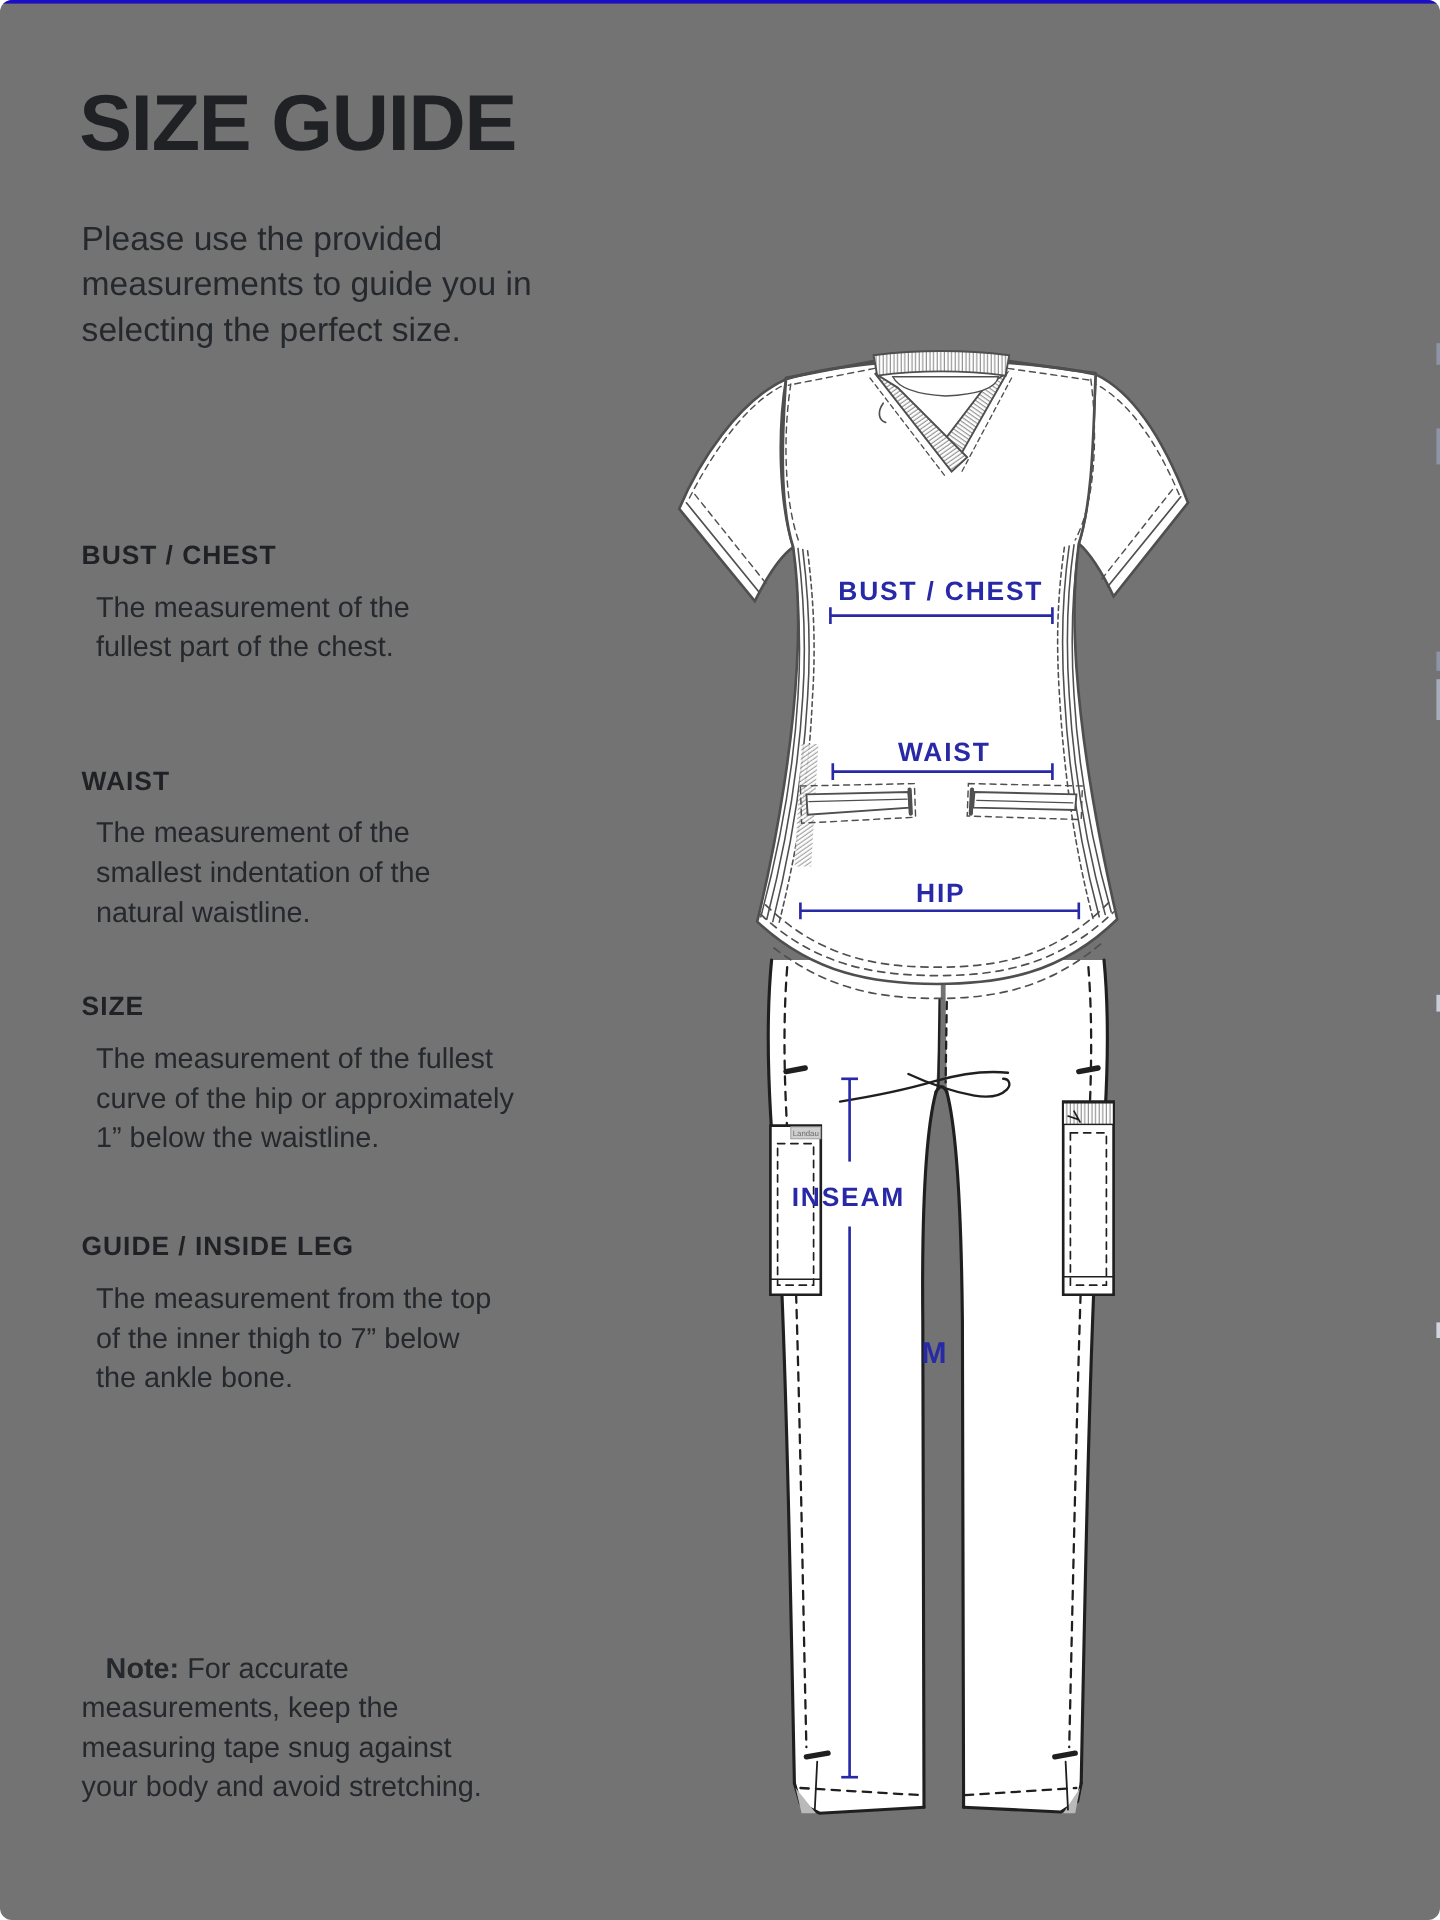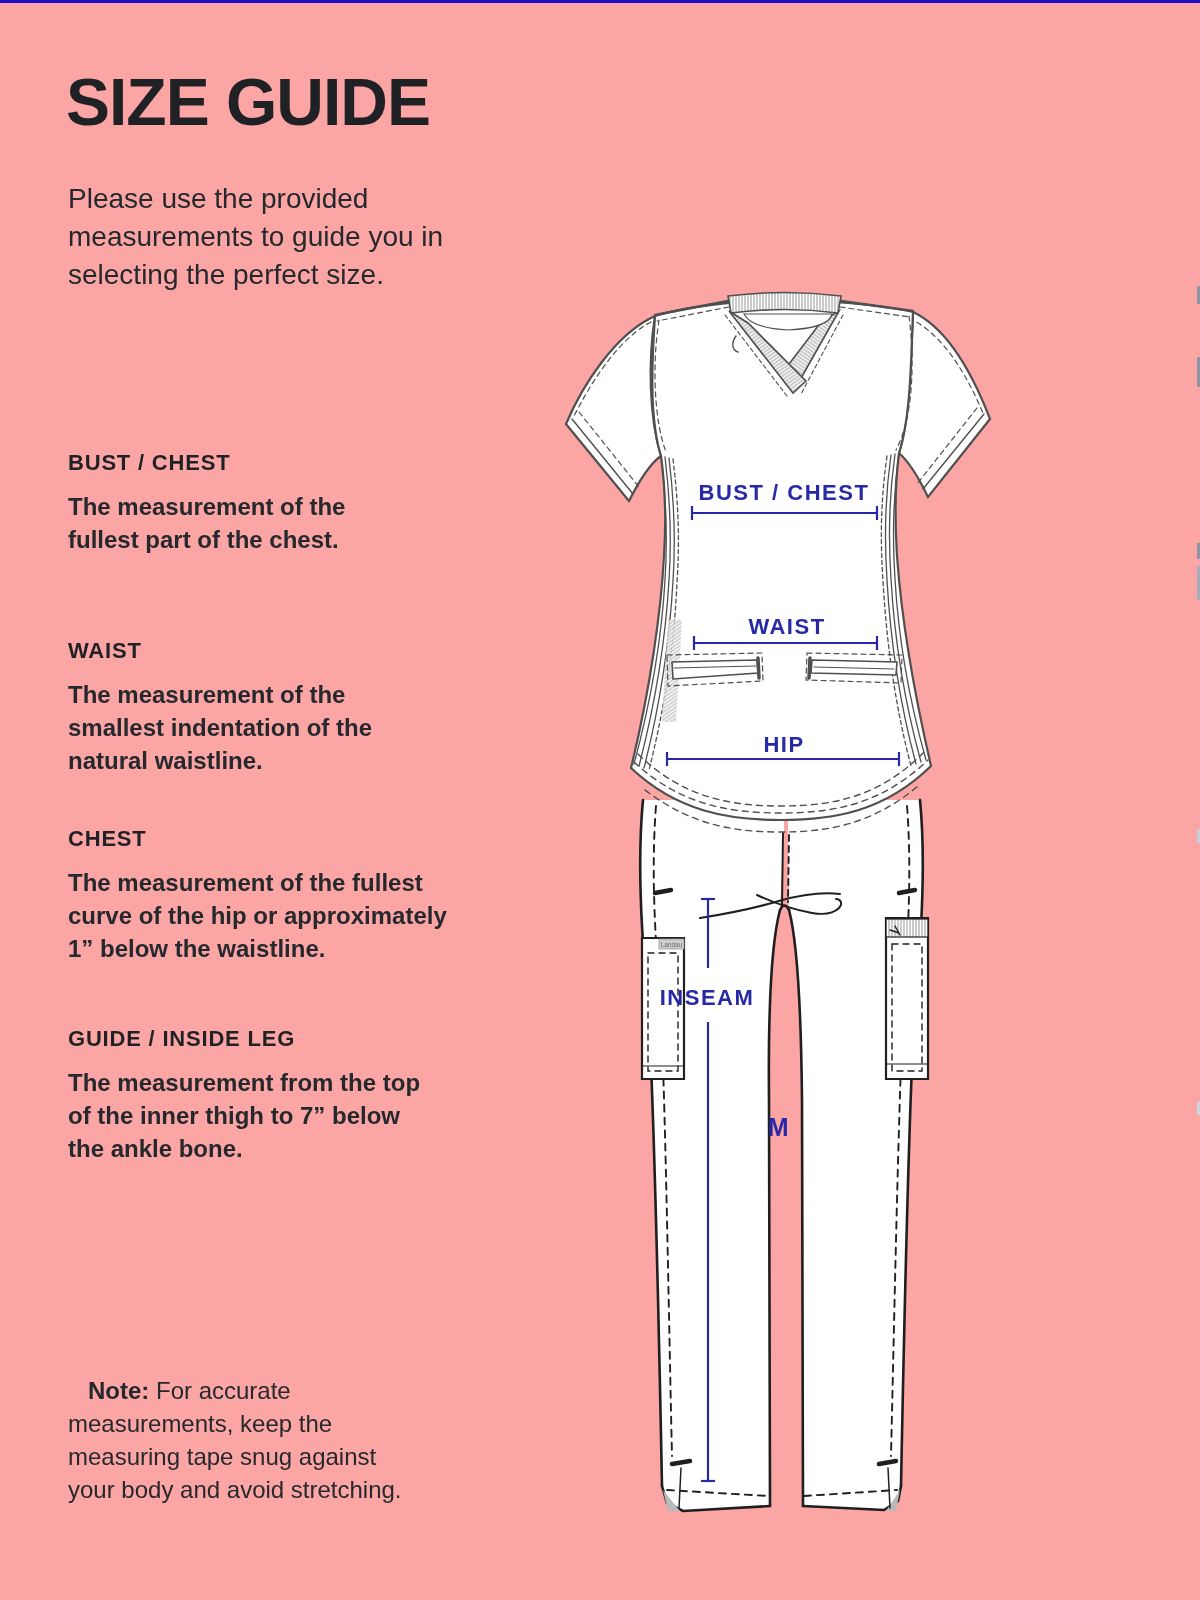--- a/index.html
+++ b/index.html
@@ -1,25 +1,25 @@
 <!DOCTYPE html>
 <html><head>
 <meta charset="utf-8">
 <style>
   html,body{margin:0;padding:0;background:#ffffff;}
   body{font-family:"Liberation Sans", sans-serif;color:#222;}
-  .page{position:relative;width:1200px;height:1600px;background:#fca5a5;overflow:hidden;}
+  .page{position:relative;width:1200px;height:1600px;background:#737373;overflow:hidden;border-radius:10px;}
   .topbar{position:absolute;left:0;top:0;width:1200px;height:3px;}
   .title{position:absolute;left:66px;top:64px;font-size:66px;font-weight:bold;
          letter-spacing:-1px;color:#1f2125;}
   .intro{position:absolute;left:68px;top:180px;width:470px;font-size:28px;line-height:38px;
          color:#25282c;white-space:pre-line;}
   .sec{position:absolute;left:68px;width:440px;}
   .sec h3{margin:0 0 14px 0;font-size:22px;font-weight:bold;letter-spacing:0.8px;color:#1f2125;}
-  .sec p{margin:0;font-size:24px;line-height:33px;color:#25282c;white-space:pre-line;font-weight:bold;}
+  .sec p{margin:12px;font-size:24px;line-height:33px;color:#25282c;white-space:pre-line;}
   .s1{top:450px}.s2{top:638px}.s3{top:826px}.s4{top:1026px}
   .note{position:absolute;left:68px;top:1374px;width:400px;font-size:24px;line-height:33px;
         color:#25282c;white-space:pre-line;}
   .note b{font-weight:bold;margin-left:20px;}
   .diagram{position:absolute;left:535px;top:272px;}
   .edge-frag{position:absolute;width:3px;background:#8e94a6;right:0;}
   .f1{top:286px;height:18px}.f2{top:357px;height:30px}.f3{top:543px;height:16px}
   .f4{top:566px;height:34px;background:#a7acba}.f5{top:829px;height:14px;background:#c9cdd8}
   .f6{top:1102px;height:13px;background:#d2d5de}
 </style>
@@ -43,21 +43,21 @@
   </div>
 
   <div class="sec s2">
     <h3>WAIST</h3>
     <p>The measurement of the
 smallest indentation of the
 natural waistline.</p>
   </div>
 
   <div class="sec s3">
-    <h3>CHEST</h3>
+    <h3>SIZE</h3>
     <p>The measurement of the fullest
 curve of the hip or approximately
 1” below the waistline.</p>
   </div>
 
   <div class="sec s4">
     <h3>GUIDE / INSIDE LEG</h3>
     <p>The measurement from the top
 of the inner thigh to 7” below
 the ankle bone.</p>

